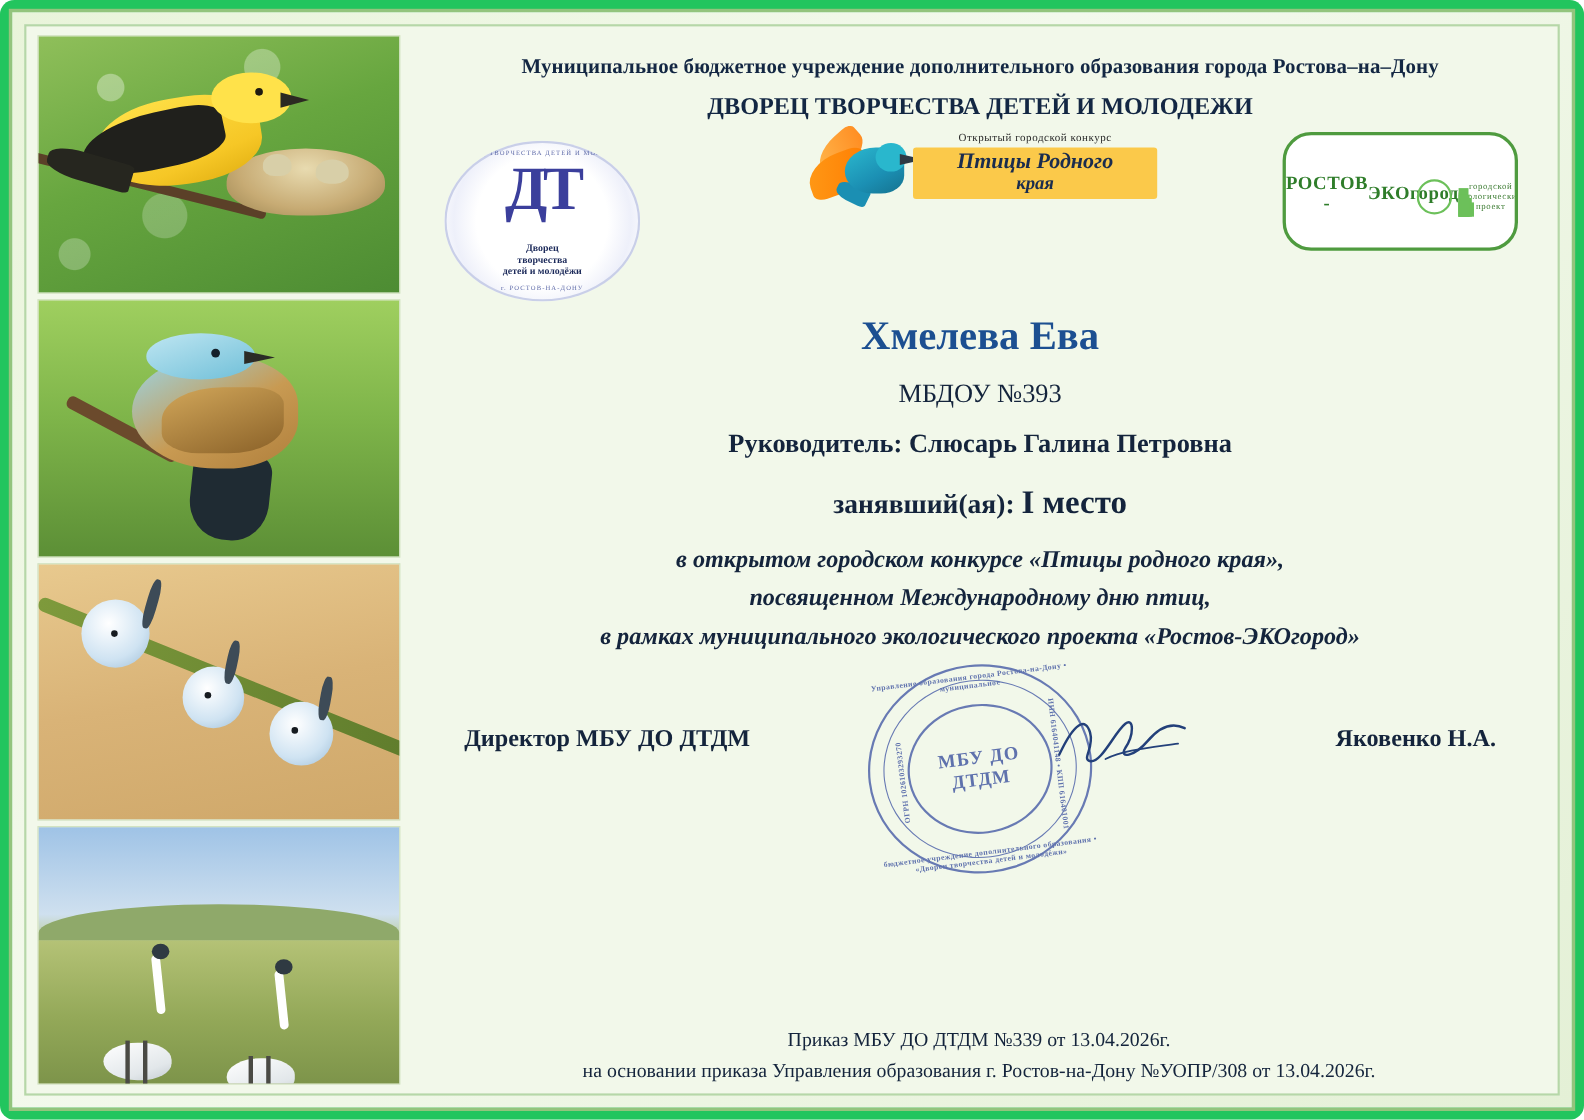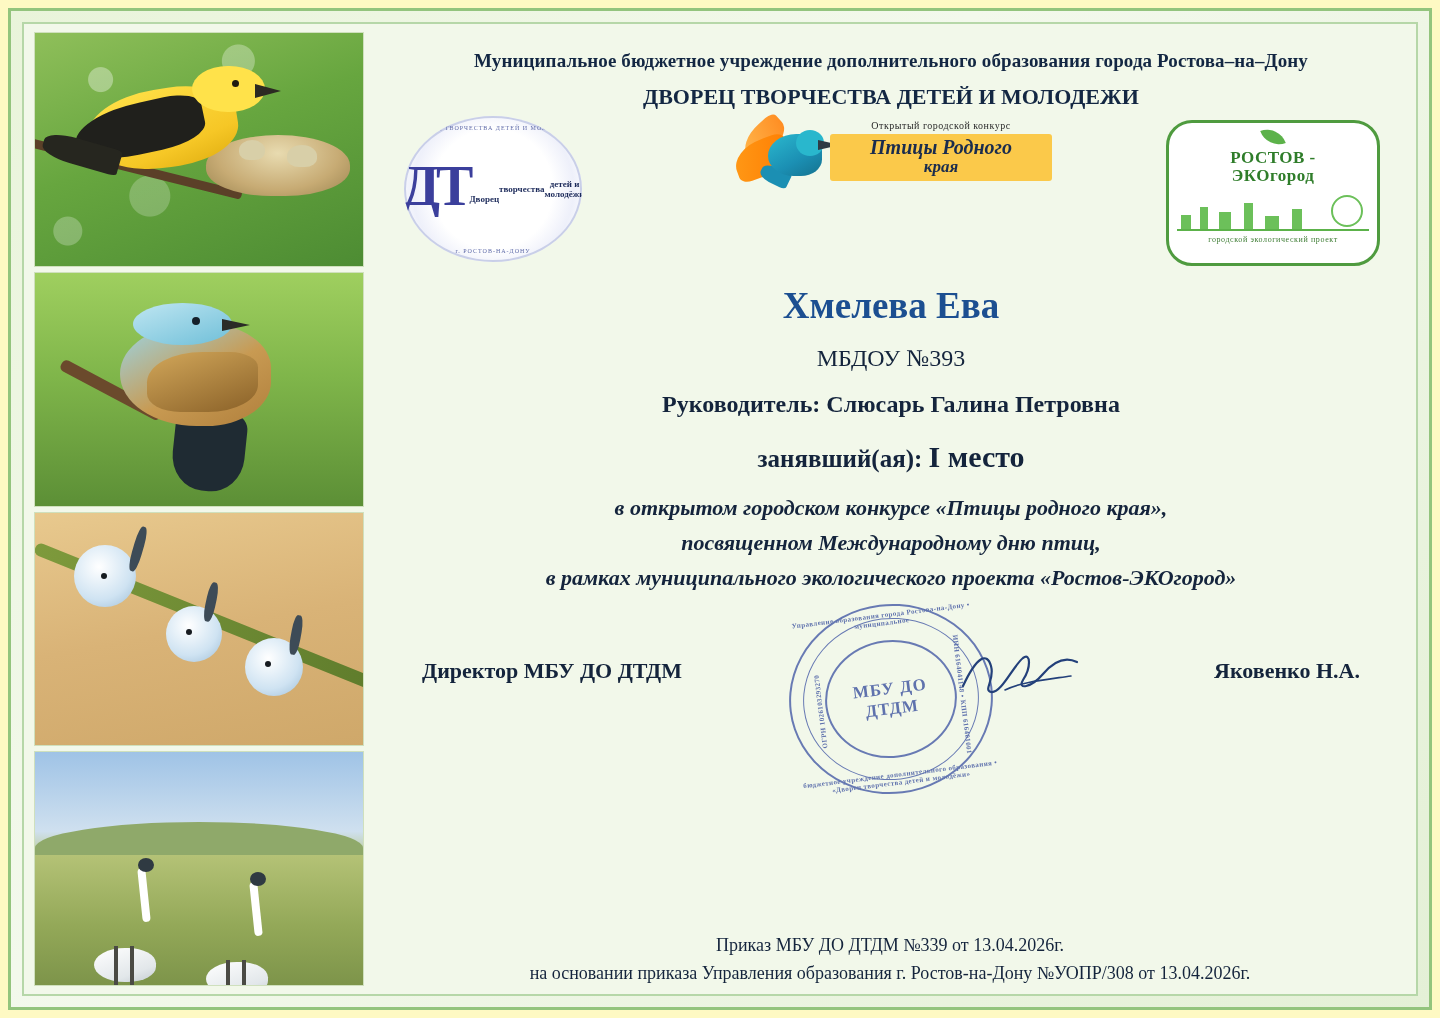--- a/index.html
+++ b/index.html
@@ -12,22 +12,23 @@
     overflow: hidden;
     font-family: "Liberation Serif", serif;
     background: #ffffff;
   }
 
   #diploma {
     position: relative;
     width: 1440px;
     height: 1018px;
     box-sizing: border-box;
-    background: #fef9c3;
+    background: #22c55e;
     padding: 10px;
+    border-radius: 13px;
   }
   .border-outer {
     position: absolute;
     inset: 8px;
     border: 3px solid #93c47d;
     background: linear-gradient(135deg, #e9f4da 0%, #f3f9ec 40%, #e4f0d6 100%);
   }
   .border-inner {
     position: absolute;
     inset: 22px;
@@ -334,29 +335,29 @@
   .logos {
     position: relative;
     height: 150px;
     margin-top: 2px;
   }
 
   
   .emblem-dtdm {
     position: absolute;
     left: 16px;
-    top: 4px;
+    top: 16px;
     width: 178px;
     height: 146px;
     border-radius: 50%;
     background:
       radial-gradient(circle at 50% 50%, #ffffff 52%, #eef0fa 70%, #ffffff 86%);
     box-shadow: inset 0 0 0 2px #c9cfe8;
     display: flex;
-    flex-direction: row;
+    flex-direction: column;
     align-items: center;
     justify-content: center;
     overflow: hidden;
   }
   .emblem-dtdm .ring-text-top,
   .emblem-dtdm .ring-text-bottom {
     position: absolute;
     width: 100%;
     text-align: center;
     font-size: 6px;
@@ -481,26 +482,25 @@
     color: #1a2c4e;
     line-height: 1.05;
   }
 
   
   .eco-logo {
     position: absolute;
     right: 14px;
     top: 8px;
     width: 214px;
-    height: 146px;
+    height: 108px;
     border: 3px solid #4f9b3f;
     border-radius: 26px;
     background: #ffffff;
     display: flex;
-    flex-direction: column;
     align-items: center;
     justify-content: flex-start;
     padding-top: 4px;
     box-sizing: border-box;
     overflow: hidden;
   }
   .eco-leaf {
     width: 20px;
     height: 20px;
     background: #5cb24a;

